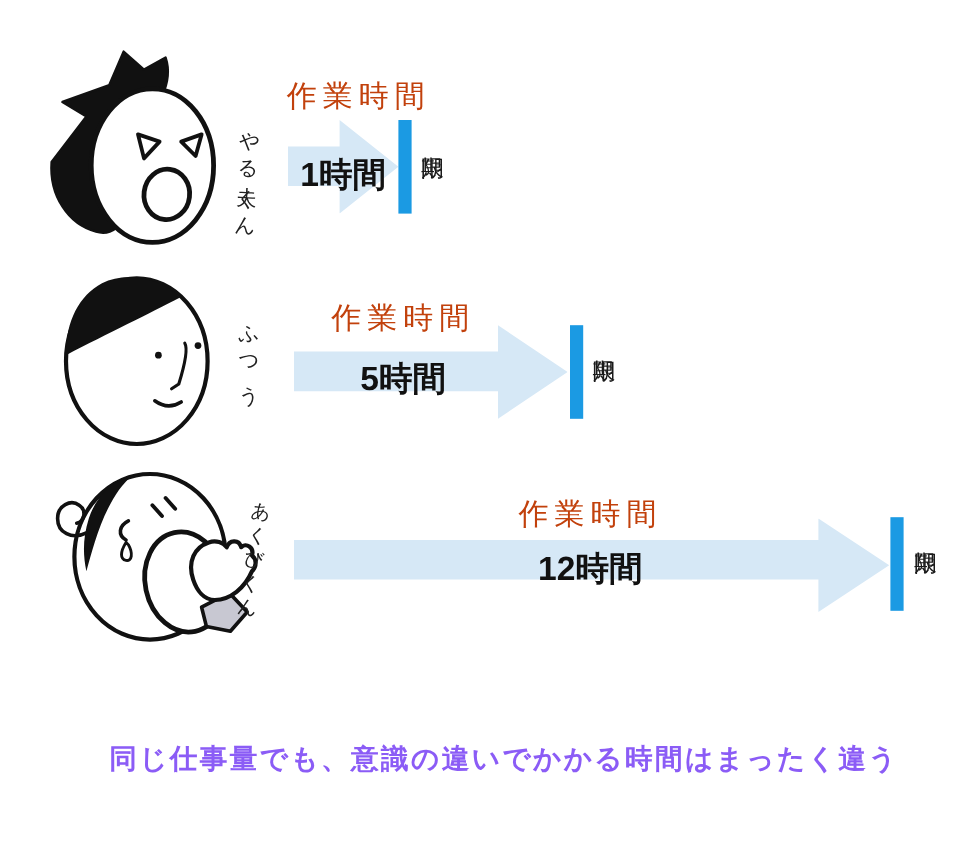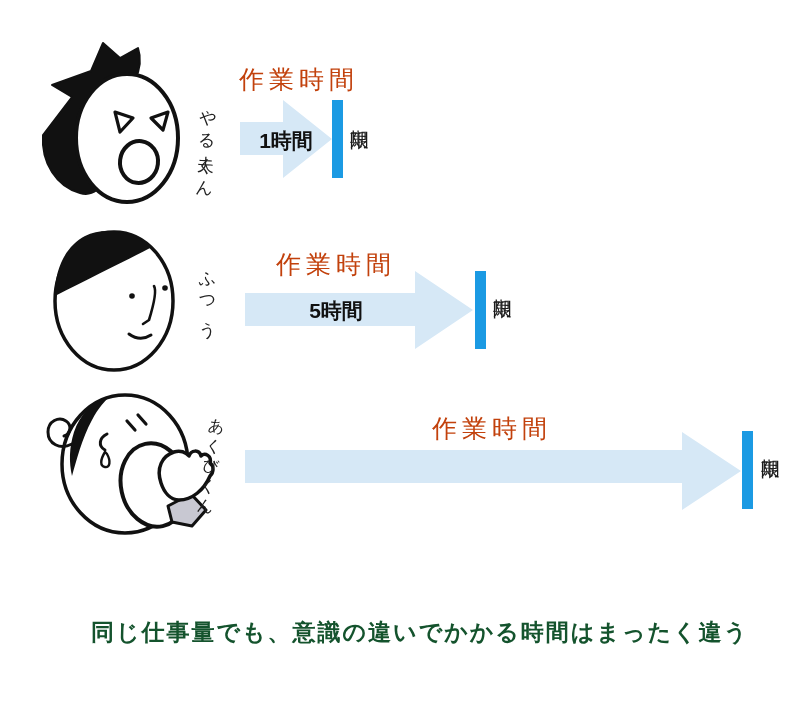--- a/index.html
+++ b/index.html
@@ -2,26 +2,26 @@
 <html><head>
 <meta charset="utf-8">
 <style>
   html,body{margin:0;padding:0;background:#fff;}
   #canvas{
     position:relative;width:800px;height:706px;background:#ffffff;overflow:hidden;
     font-family:"Liberation Sans","DejaVu Sans",sans-serif;color:#1b1b1b;
   }
   .abs{position:absolute;}
   .worktime{font-size:25px;letter-spacing:5px;color:#c2410c;white-space:nowrap;}
-  .duration{font-size:21px;font-weight:bold;color:#111;text-align:center;white-space:nowrap;}
+  .duration{font-size:28px;font-weight:bold;color:#111;text-align:center;white-space:nowrap;}
   .vtext{writing-mode:vertical-rl;text-orientation:upright;white-space:nowrap;}
   .vname{font-size:17px;letter-spacing:3px;color:#222;}
   .deadline{font-size:19px;letter-spacing:2px;color:#1b1b1b;line-height:1.12;}
   .bar{background:#1b9ae3;width:11px;height:78px;}
-  .caption{font-size:23px;font-weight:bold;letter-spacing:2px;text-align:center;color:#14532d;white-space:nowrap;}
+  .caption{font-size:23px;font-weight:bold;letter-spacing:2px;text-align:center;color:#8b5cf6;white-space:nowrap;}
   svg{display:block;}
 </style>
 </head>
 <body>
 
 <div id="canvas">
 
   <svg class="abs" style="left:35px;top:25px;" width="160" height="195" viewBox="0 0 160 195">
     <path d="M 103,23 C 106,32 106,42 100,55 C 92,85 80,125 72,150 C 68,162 58,172 45,168
              C 22,162 6,138 8,110 L 37,72 L 17,60 L 56,46 L 68,18 L 85,33 Z" fill="#111" stroke="#111" stroke-width="2" stroke-linejoin="round"></path>
@@ -70,18 +70,19 @@
     <path d="M 133,95 C 128,80 134,68 146,64 C 152,62 158,64 161,68 C 163,62 171,61 173,68
              C 177,64 184,68 182,75 C 186,78 186,84 182,88 C 176,102 164,112 151,112
              C 142,112 136,104 133,95 Z" fill="#fff" stroke="#111" stroke-width="3.5" stroke-linejoin="round"></path>
   </svg>
   <div class="abs vtext vname" style="left:201px;top:407px;font-size:16px;letter-spacing:2px;transform:rotate(8deg);">あくびくん</div>
 
   <div class="abs worktime" style="left:245px;top:412px;width:494px;text-align:center;">作業時間</div>
   <svg class="abs" style="left:245px;top:432px;" width="496" height="78" viewBox="0 0 496 78">
     <polygon points="0,18 437,18 437,0 496,39 437,78 437,51 0,51" fill="#d6e8f6"></polygon>
   </svg>
+  <div class="abs duration" style="left:245px;top:455px;width:494px;">12時間</div>
   <div class="abs bar" style="left:742px;top:431px;"></div>
   <div class="abs vtext deadline" style="left:760px;top:444px;">期限</div>
 
   <div class="abs caption" style="left:40px;top:617px;width:760px;">同じ仕事量でも、意識の違いでかかる時間はまったく違う</div>
 
 </div>
 
 </body></html>

